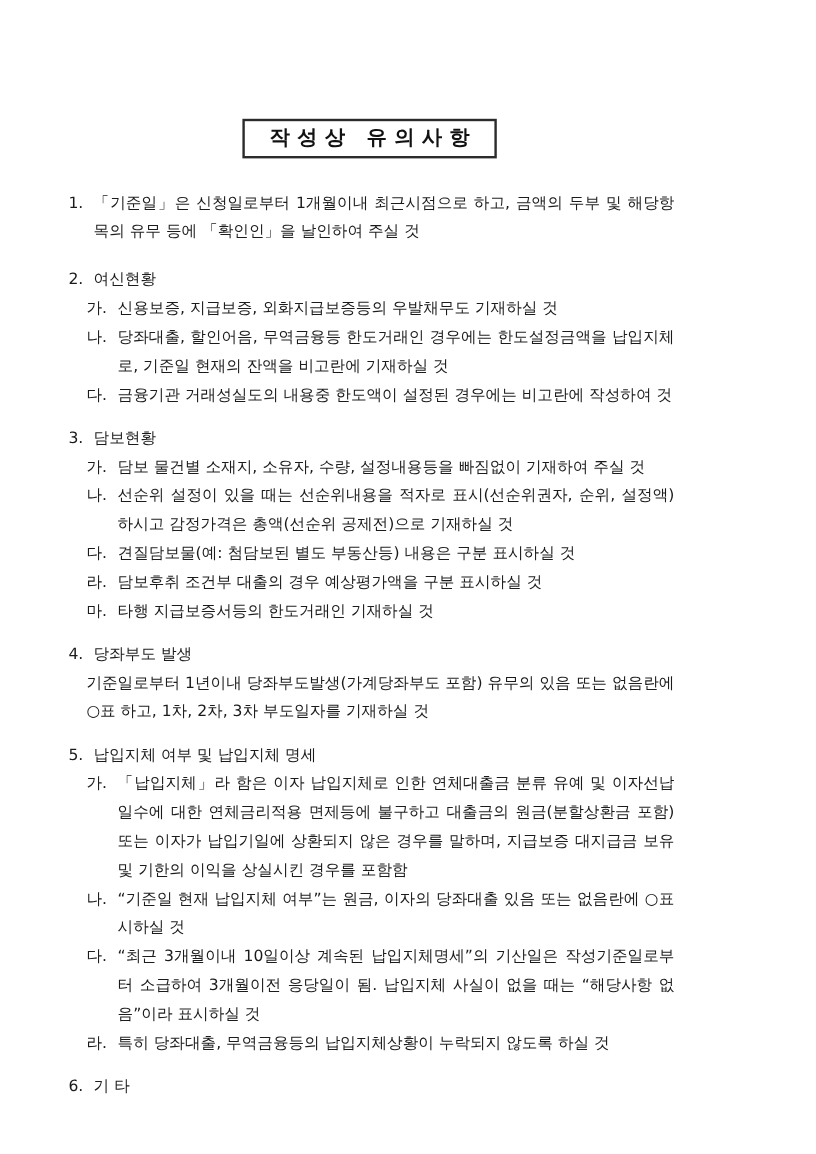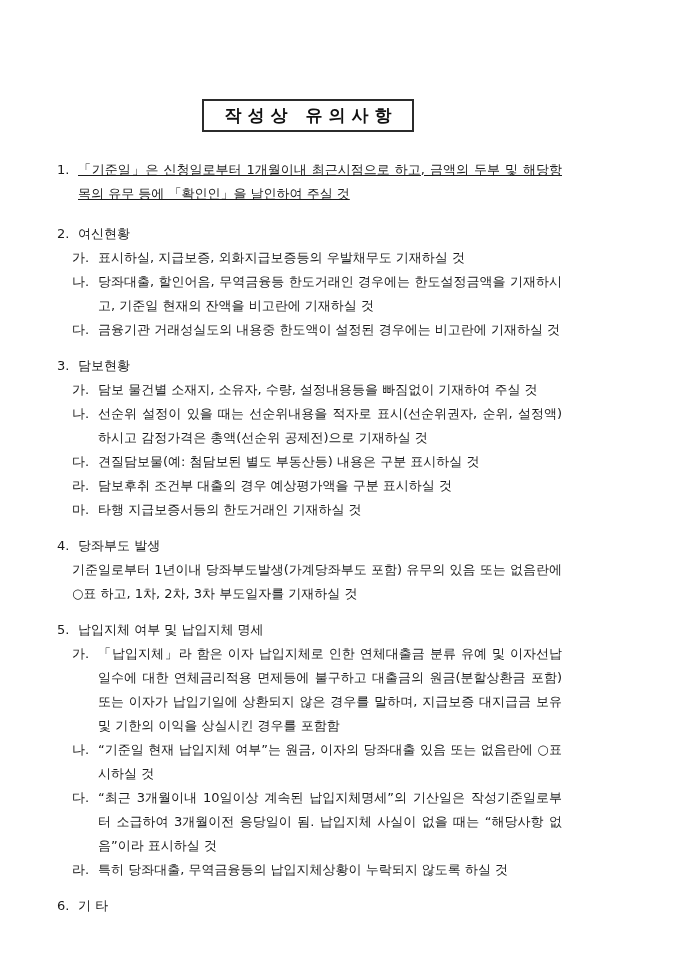--- a/index.html
+++ b/index.html
@@ -43,21 +43,20 @@
     width: 21px;
   }
   .heading {
     margin: 0;
     flex: 1;
   }
   .body {
     margin: 0;
     flex: 1;
     text-align: justify;
-    text-decoration: underline;
   }
   .plain-body {
     margin: 0 0 0 15px;
     text-align: justify;
   }
   .sub {
     display: flex;
     padding-left: 15px;
   }
   .sub-label {
@@ -88,29 +87,29 @@
     </div>
   </div>
 
   <div class="section">
     <div class="row">
       <span class="num">2.</span>
       <p class="heading">여신현황</p>
     </div>
     <div class="sub">
       <span class="sub-label">가.</span>
-      <p class="sub-text">표시하실, 지급보증, 외화지급보증등의 우발채무도 기재하실 것</p>
+      <p class="sub-text">신용보증, 지급보증, 외화지급보증등의 우발채무도 기재하실 것</p>
     </div>
     <div class="sub">
       <span class="sub-label">나.</span>
-      <p class="sub-text">당좌대출, 할인어음, 무역금융등 한도거래인 경우에는 한도설정금액을 기재하시고, 기준일 현재의 잔액을 비고란에 기재하실 것</p>
+      <p class="sub-text">당좌대출, 할인어음, 무역금융등 한도거래인 경우에는 한도설정금액을 납입지체로, 기준일 현재의 잔액을 비고란에 기재하실 것</p>
     </div>
     <div class="sub">
       <span class="sub-label">다.</span>
-      <p class="sub-text">금융기관 거래성실도의 내용중 한도액이 설정된 경우에는 비고란에 기재하실 것</p>
+      <p class="sub-text">금융기관 거래성실도의 내용중 한도액이 설정된 경우에는 비고란에 작성하여 것</p>
     </div>
   </div>
 
   <div class="section">
     <div class="row">
       <span class="num">3.</span>
       <p class="heading">담보현황</p>
     </div>
     <div class="sub">
       <span class="sub-label">가.</span>

